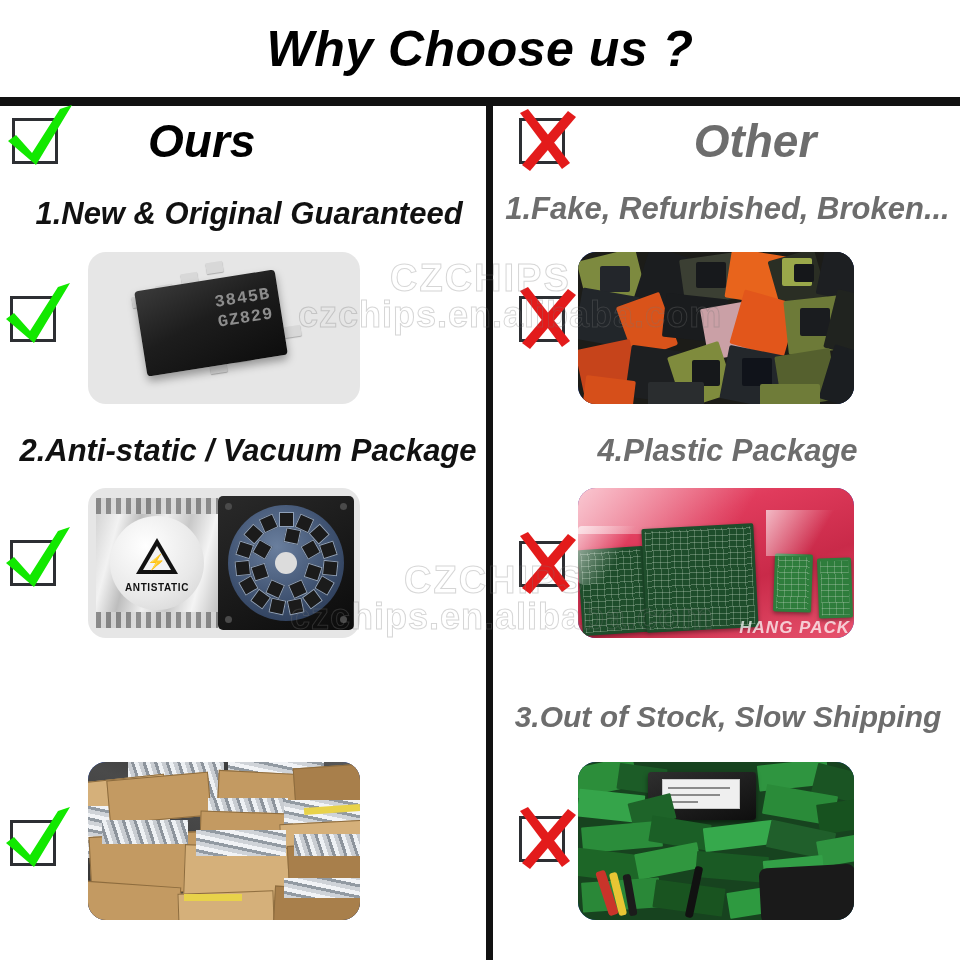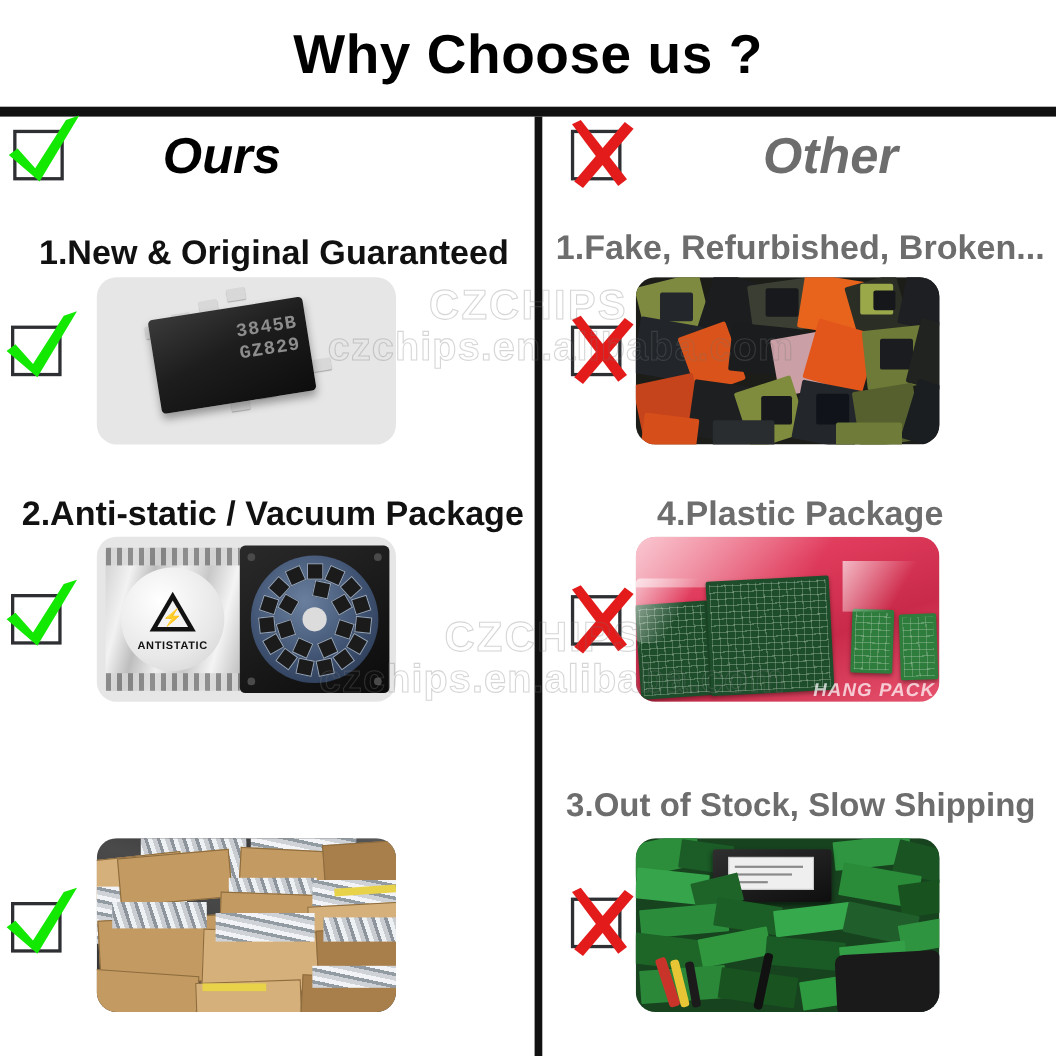--- a/index.html
+++ b/index.html
@@ -6,21 +6,21 @@
   html,body{ background:#fff; }
   body{
     width:960px; height:960px; position:relative; overflow:hidden;
     font-family:"Liberation Sans", sans-serif; color:#000;
   }
 
   
   #page-title{
     position:absolute; left:0; top:24px; width:960px;
     text-align:center;
-    font-size:50px; font-weight:bold; 
+    font-size:50px; font-weight:bold; font-style:italic;
     letter-spacing:.5px; color:#000; line-height:1;
   }
 
   
   #top-rule{
     position:absolute; left:0; top:97px; width:960px; height:9px;
     background:#111;
   }
   
   #column-divider{
@@ -36,36 +36,36 @@
   #header-ours { left:148px; width:330px; color:#000; }
   #header-other{ left:600px; width:310px; text-align:center; color:#6d6d6d; }
 
   
   .mark-box{ position:absolute; width:46px; height:46px; border:3px solid #2d2f33; background:transparent; }
   .mark-glyph{ position:absolute; pointer-events:none; }
   .mark-glyph svg{ display:block; overflow:visible; }
 
   
   .row-label{
-    position:absolute; font-weight:bold; line-height:1.12;margin-top:16px;
+    position:absolute; font-weight:bold; font-style:italic; line-height:1.12;
   }
   .label-ours { color:#111; }
   .label-other{ color:#6d6d6d; }
 
   #label-ours-1 { left:14px;  top:197px;  width:470px; font-size:31px; text-align:center; }
   #label-other-1{ left:500px; top:192px;  width:455px; font-size:31px; text-align:center; }
   #label-ours-2 { left:10px;  top:434px;  width:476px; font-size:31px; text-align:center; }
   #label-other-2{ left:500px; top:434px;  width:455px; font-size:31px; text-align:center; }
   #label-ours-3 { left:12px;  top:687px;  width:470px; font-size:31px; text-align:center; }
   #label-other-3{ left:498px; top:700px;  width:460px; font-size:30px; text-align:center; }
 
   
   .photo{
     position:absolute; border-radius:18px; overflow:hidden;
-    background:#e5e5e5;
+    background:#1d4ed8;
   }
   .photo .inner{ position:absolute; inset:0; }
 
   #photo-ours-1 { left:88px;  top:252px; width:272px; height:152px; }
   #photo-other-1{ left:578px; top:252px; width:276px; height:152px; }
   #photo-ours-2 { left:88px;  top:488px; width:272px; height:150px; }
   #photo-other-2{ left:578px; top:488px; width:276px; height:150px; }
   #photo-ours-3 { left:88px;  top:762px; width:272px; height:158px; }
   #photo-other-3{ left:578px; top:762px; width:276px; height:158px; }
 

